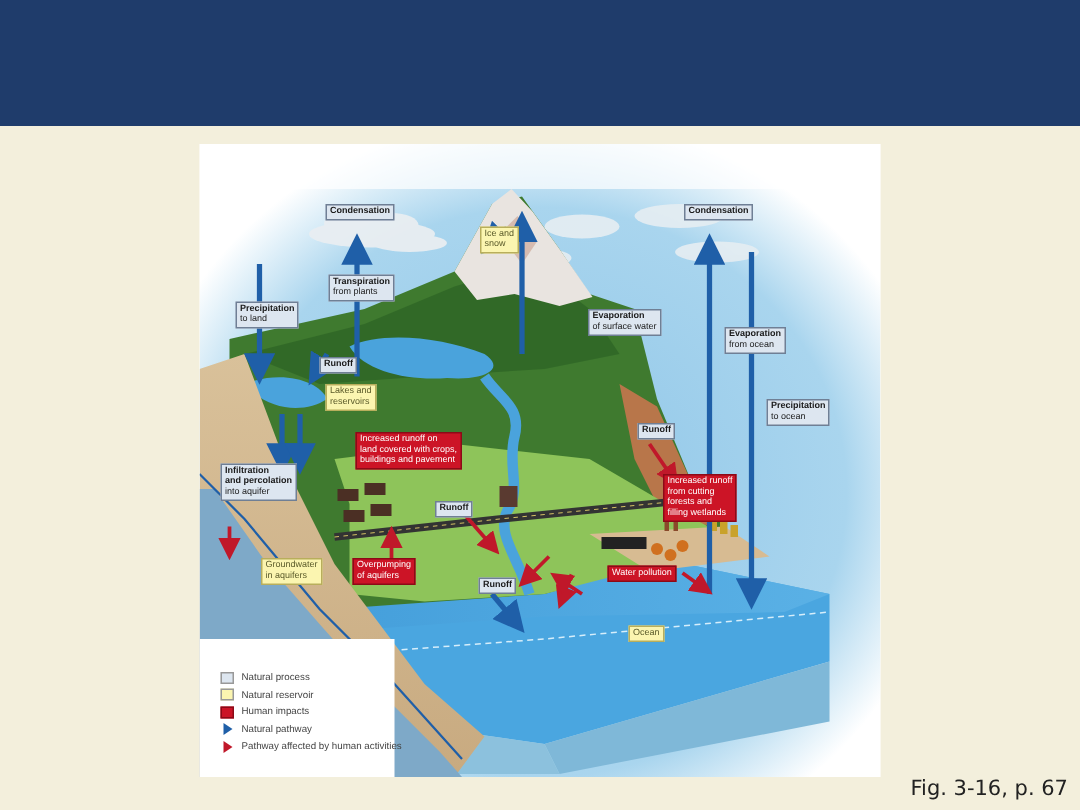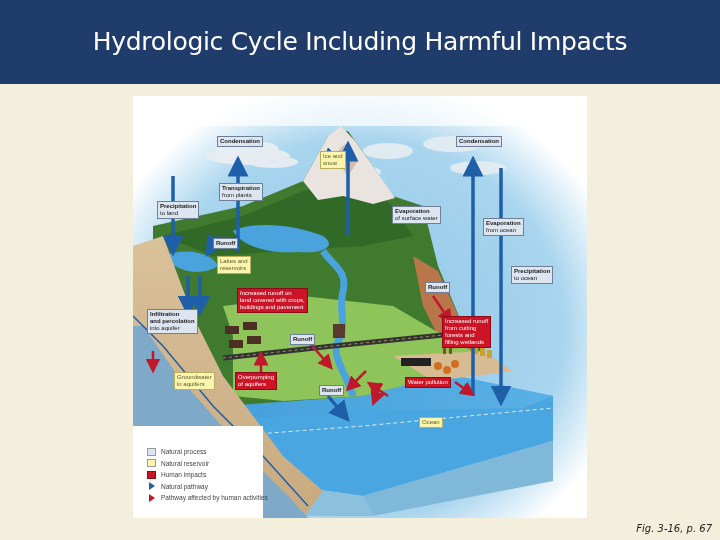--- a/index.html
+++ b/index.html
@@ -29,30 +29,28 @@
   .nat { background: #dde6f0; border: 1px solid #6f7f95; color: #1a1a1a; }
   .res { background: #fbf5b0; border: 1px solid #b8ae5c; color: #5b5b2a; }
   .hum { background: #cc1426; border: 1px solid #8c0a17; color: #ffffff; }
 
   .legend { position: absolute; left: 14px; top: 350px; font-size: 6.5px; color: #444; }
   .legend-row { display: flex; align-items: center; height: 11.5px; }
   .sw { width: 9px; height: 8px; margin-right: 5px; border: 1px solid #999; }
   .tri { width: 0; height: 0; border-top: 4px solid transparent; border-bottom: 4px solid transparent; margin-right: 6px; margin-left: 2px; }
 
   .caption {
-    position: absolute; right: 8px; bottom: 6px; font-size: 10px; color: #222;
+    position: absolute; right: 8px; bottom: 6px; font-size: 14px; color: #222;
     font-family: "DejaVu Sans", sans-serif;
-    font-style: italic;
   }
 </style>
 </head>
 <body>
 
 <div class="title-bar">
-  <span>Hydrologic Cycle Including Harmful Impacts</span>
 </div>
 
 <div class="figure">
   <svg width="454" height="422" viewBox="0 0 454 422">
     <defs>
       <radialGradient id="sky" cx="0.5" cy="0.55" r="0.6">
         <stop offset="0" stop-color="#8fc6e8"></stop>
         <stop offset="0.75" stop-color="#a9d5ee"></stop>
         <stop offset="1" stop-color="#ffffff"></stop>
       </radialGradient>

